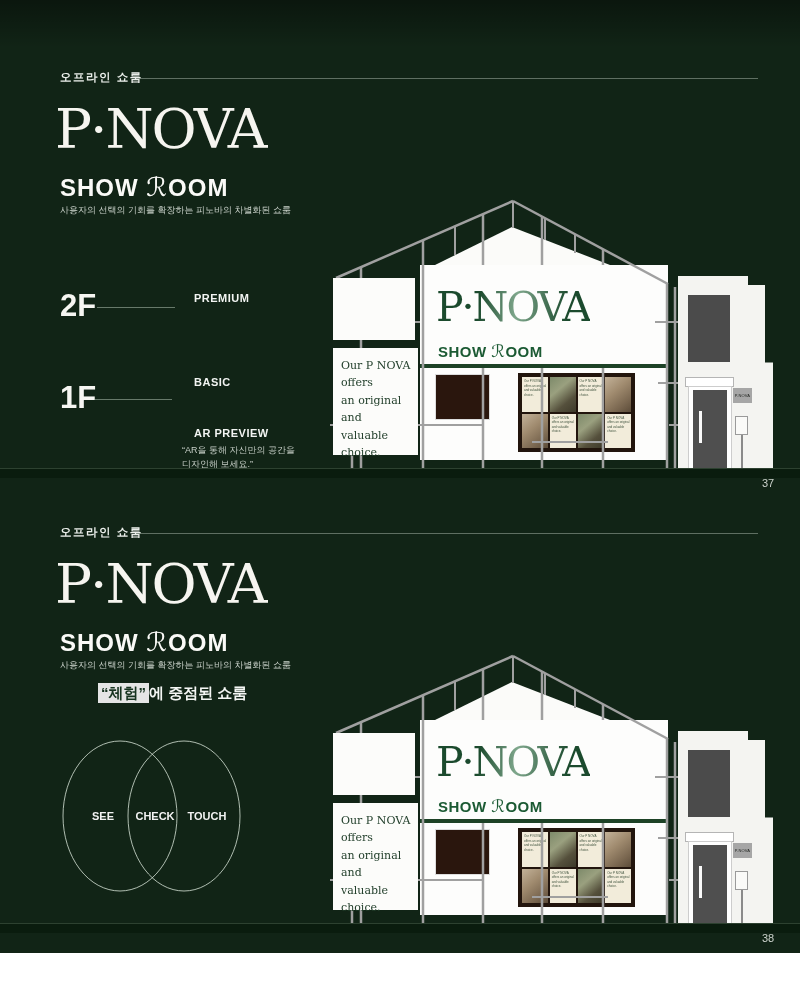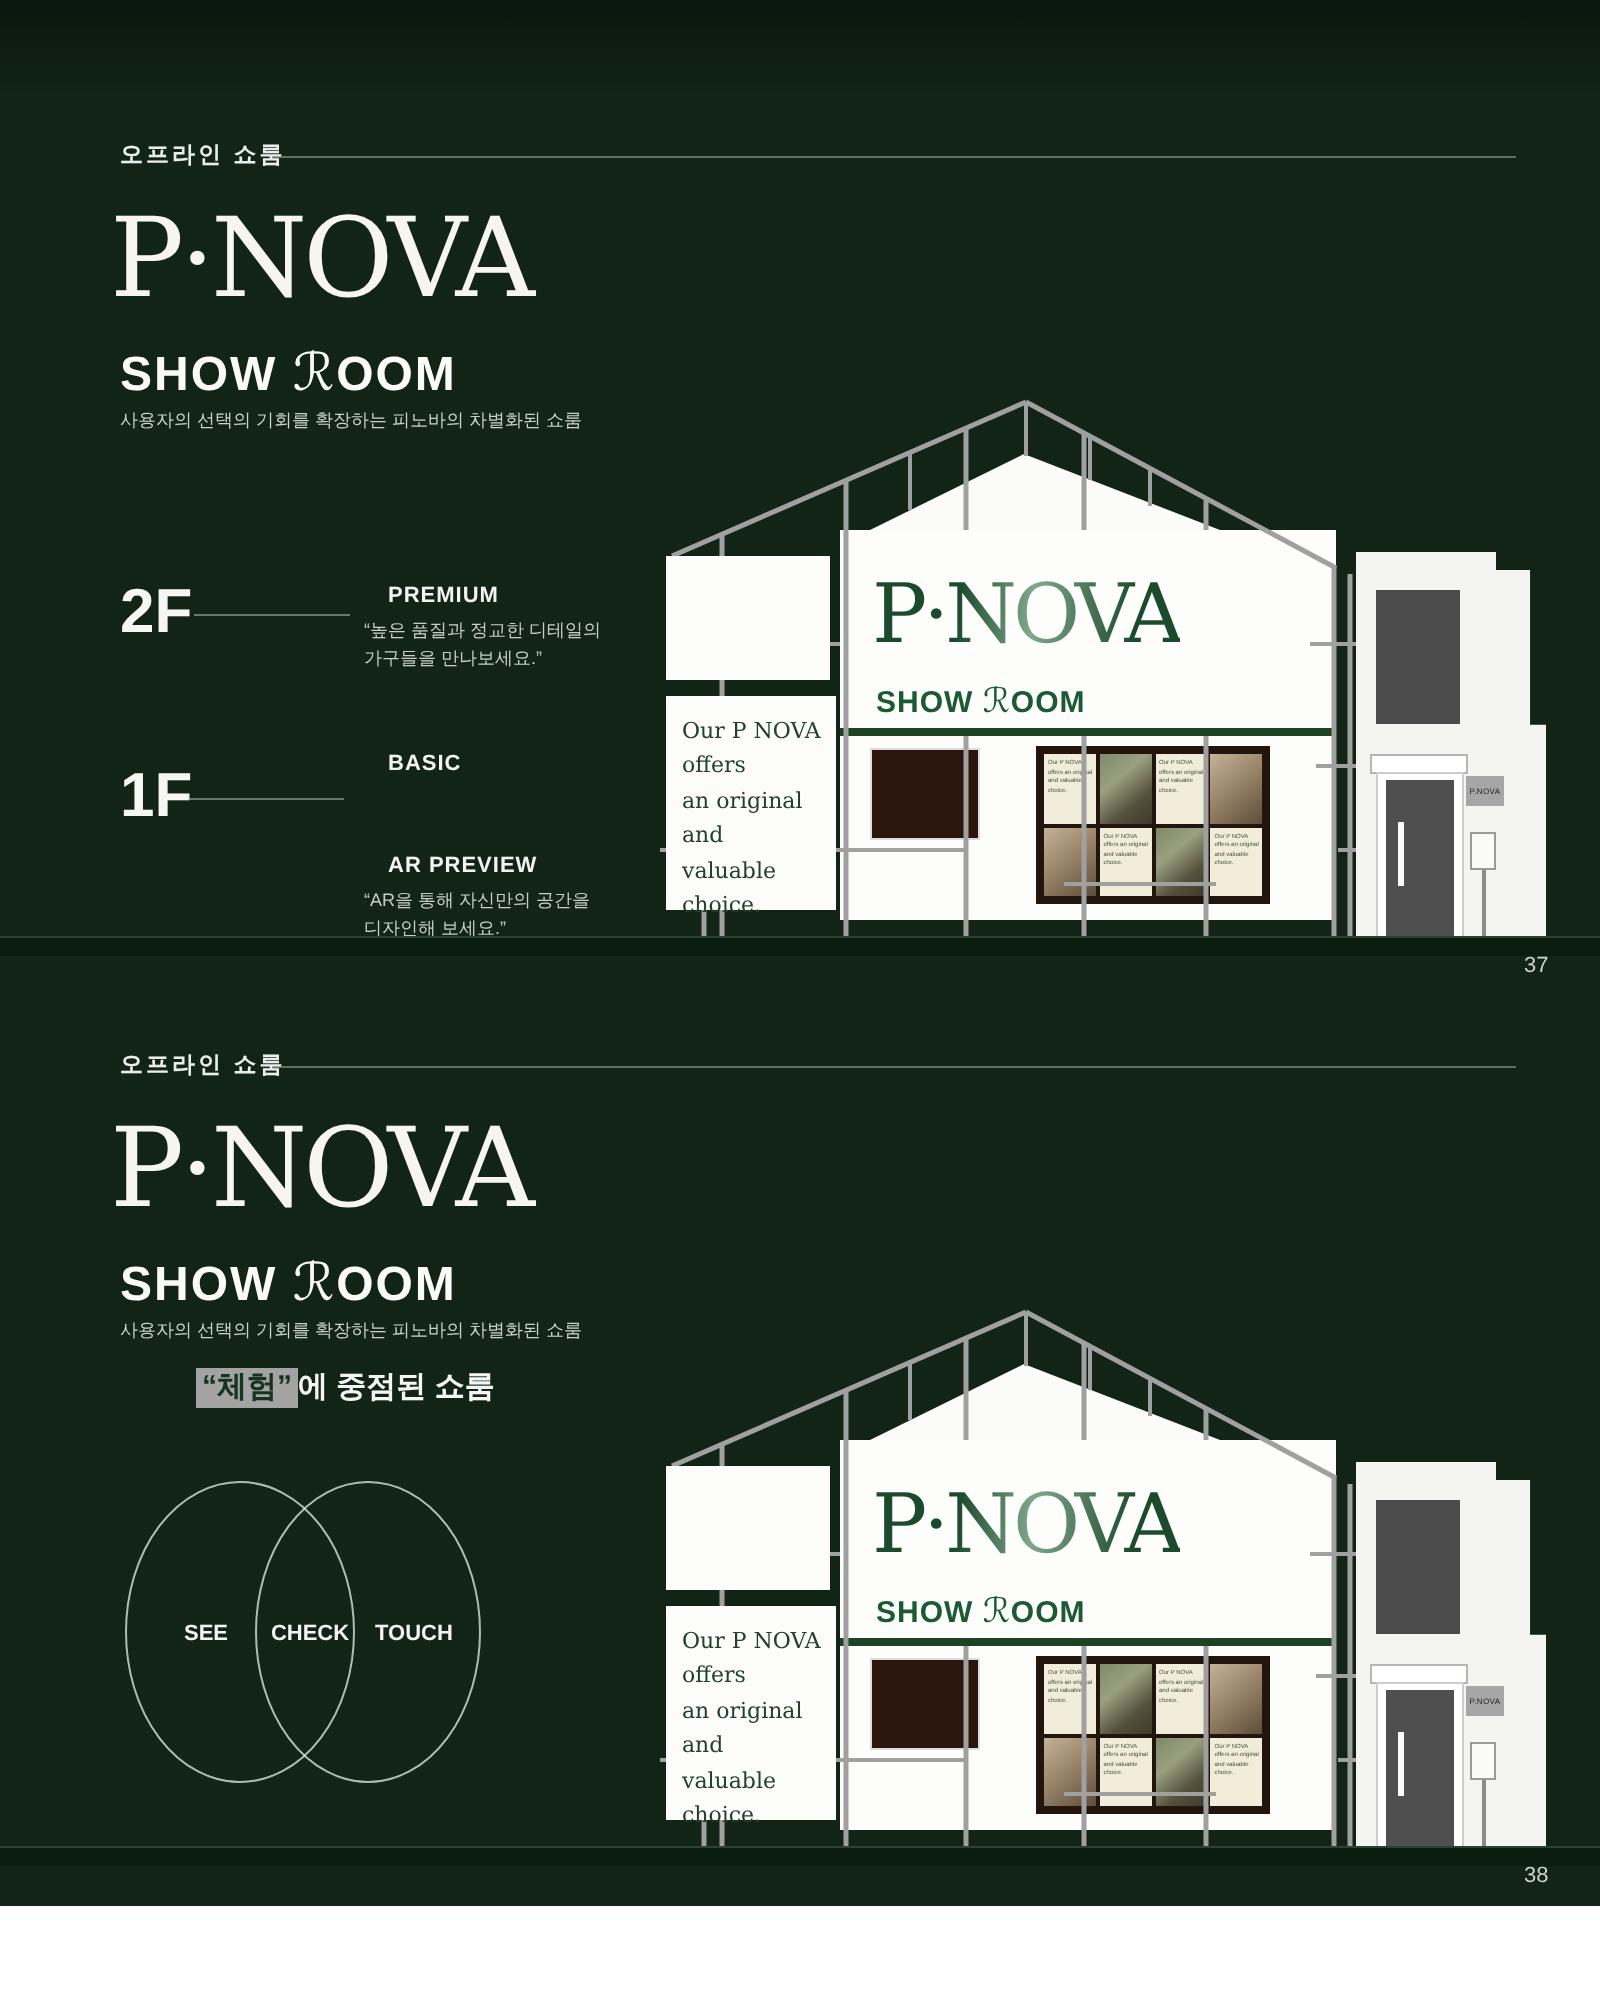--- a/index.html
+++ b/index.html
@@ -24,21 +24,21 @@
 
   
   .floor-level{position:absolute;left:60px;font-size:31px;font-weight:800;color:#f6f6f2;}
   .floor-rule{position:absolute;height:1px;background:rgba(190,205,190,.5);width:78px;}
   .item-title{position:absolute;left:182px;font-size:11px;font-weight:bold;color:#f2f4f2;
               letter-spacing:.5px;padding-left:12px;}
   .item-desc{position:absolute;left:182px;font-size:9px;line-height:1.55;color:#c6cec6;}
 
   
   .feat-head{position:absolute;left:98px;top:229px;font-size:15px;font-weight:800;color:#f4f6f4;}
-  .feat-chip{background:#a3a3a3;color:#16331f;padding:1px 3px 2px 3px;margin-top:33px;}
+  .feat-chip{background:#e5e5e5;color:#16331f;padding:1px 3px 2px 3px;margin-top:33px;}
   .feat-sub{position:absolute;left:64px;top:263px;font-size:9px;color:#c6cec6;}
   .venn{position:absolute;left:58px;top:283px;}
   .venn text{font-family:"Liberation Sans",sans-serif;font-size:11px;font-weight:bold;fill:#f2f3f2;}
 
   
   .ground{position:absolute;left:0;top:468px;width:800px;height:9px;background:#0a1c0e;
           border-top:1px solid rgba(150,175,150,.25);}
   .pagenum{position:absolute;left:762px;top:477px;font-size:11px;color:#ccd2cc;}
 
   
@@ -98,22 +98,20 @@
   <section class="slide" style="top:0">
     <div class="eyebrow">오프라인 쇼룸</div>
     <div class="hrule"></div>
     <div class="biglogo">P·NOVA</div>
     <div class="showroom"><span>SHOW</span> <span class="script-r">ℛ</span><span>OOM</span></div>
     <div class="tagline">사용자의 선택의 기회를 확장하는 피노바의 차별화된 쇼룸</div>
 
     <div class="floor-level" style="top:288px">2F</div>
     <div class="floor-rule" style="left:97px;top:307px"></div>
     <div class="item-title" style="top:292px">PREMIUM</div>
-    <div class="item-desc pre" style="top:309px">“높은 품질과 정교한 디테일의
-가구들을 만나보세요.”</div>
 
     <div class="floor-level" style="top:380px">1F</div>
     <div class="floor-rule" style="left:94px;top:399px"></div>
     <div class="item-title" style="top:376px">BASIC</div>
     <div class="item-title" style="top:427px">AR PREVIEW</div>
     <div class="item-desc pre" style="top:444px">“AR을 통해 자신만의 공간을
 디자인해 보세요.”</div>
 
     <div class="building-slot">
   <div class="bldg">

